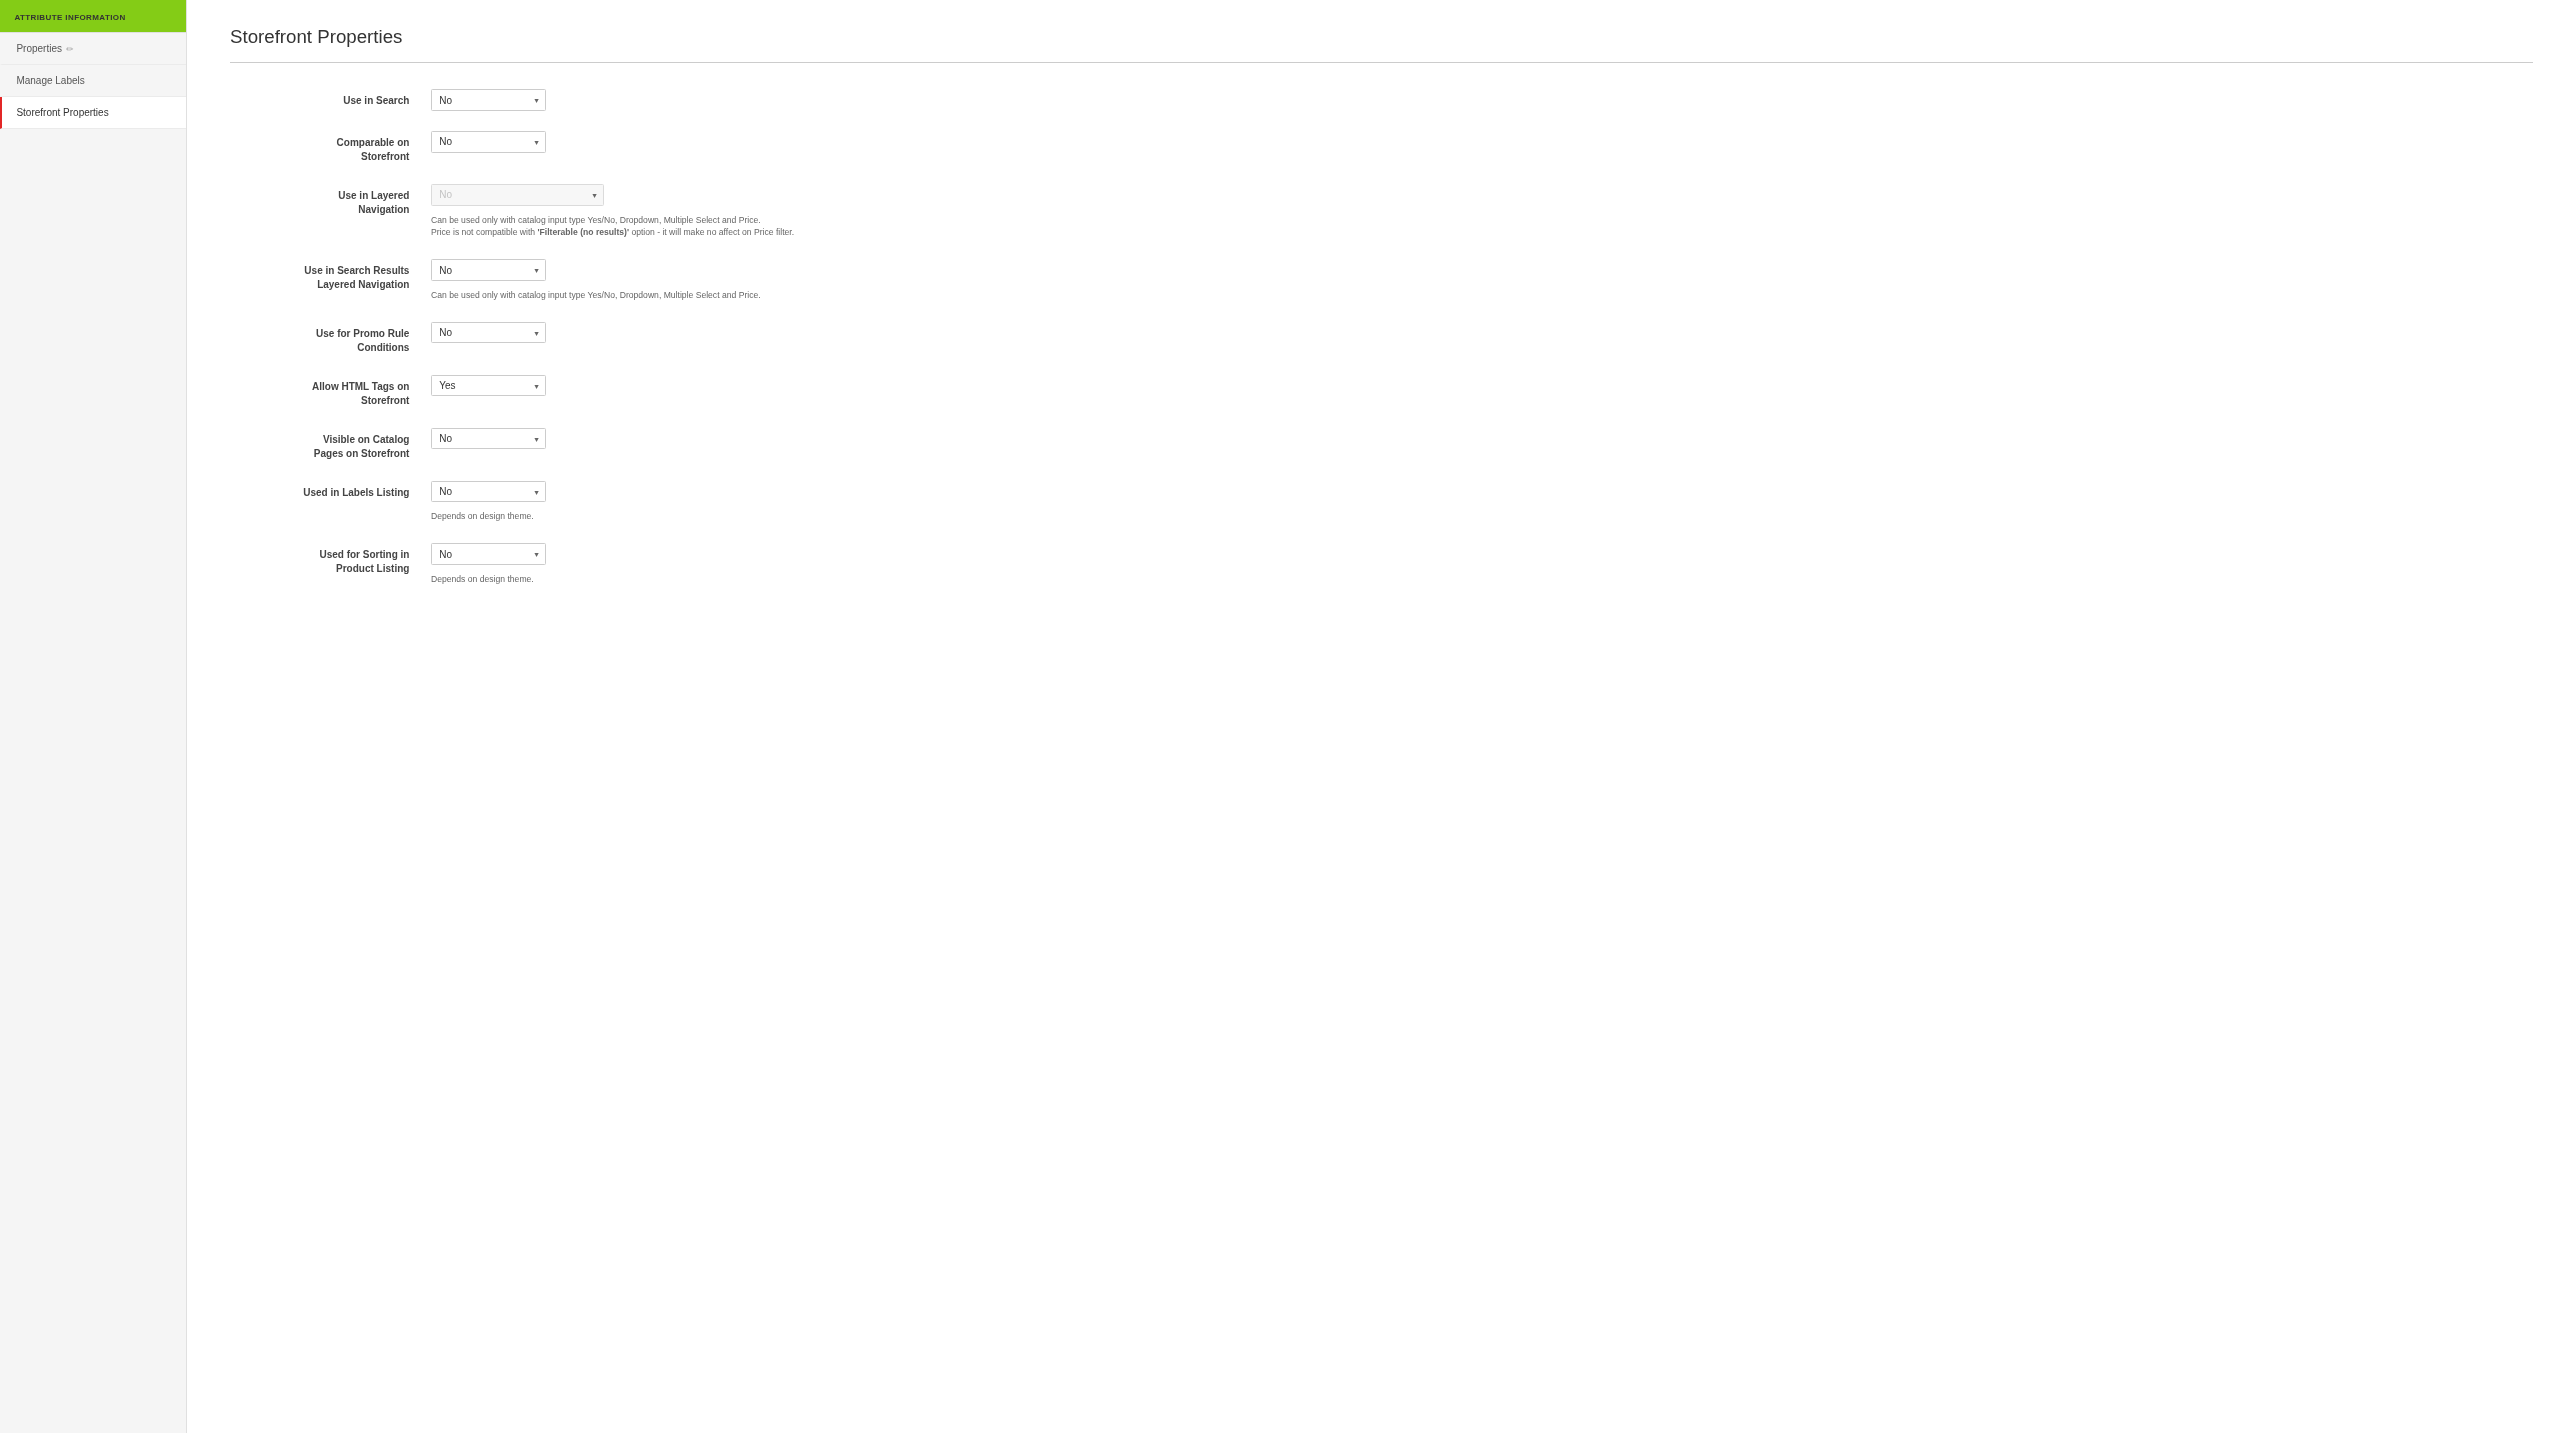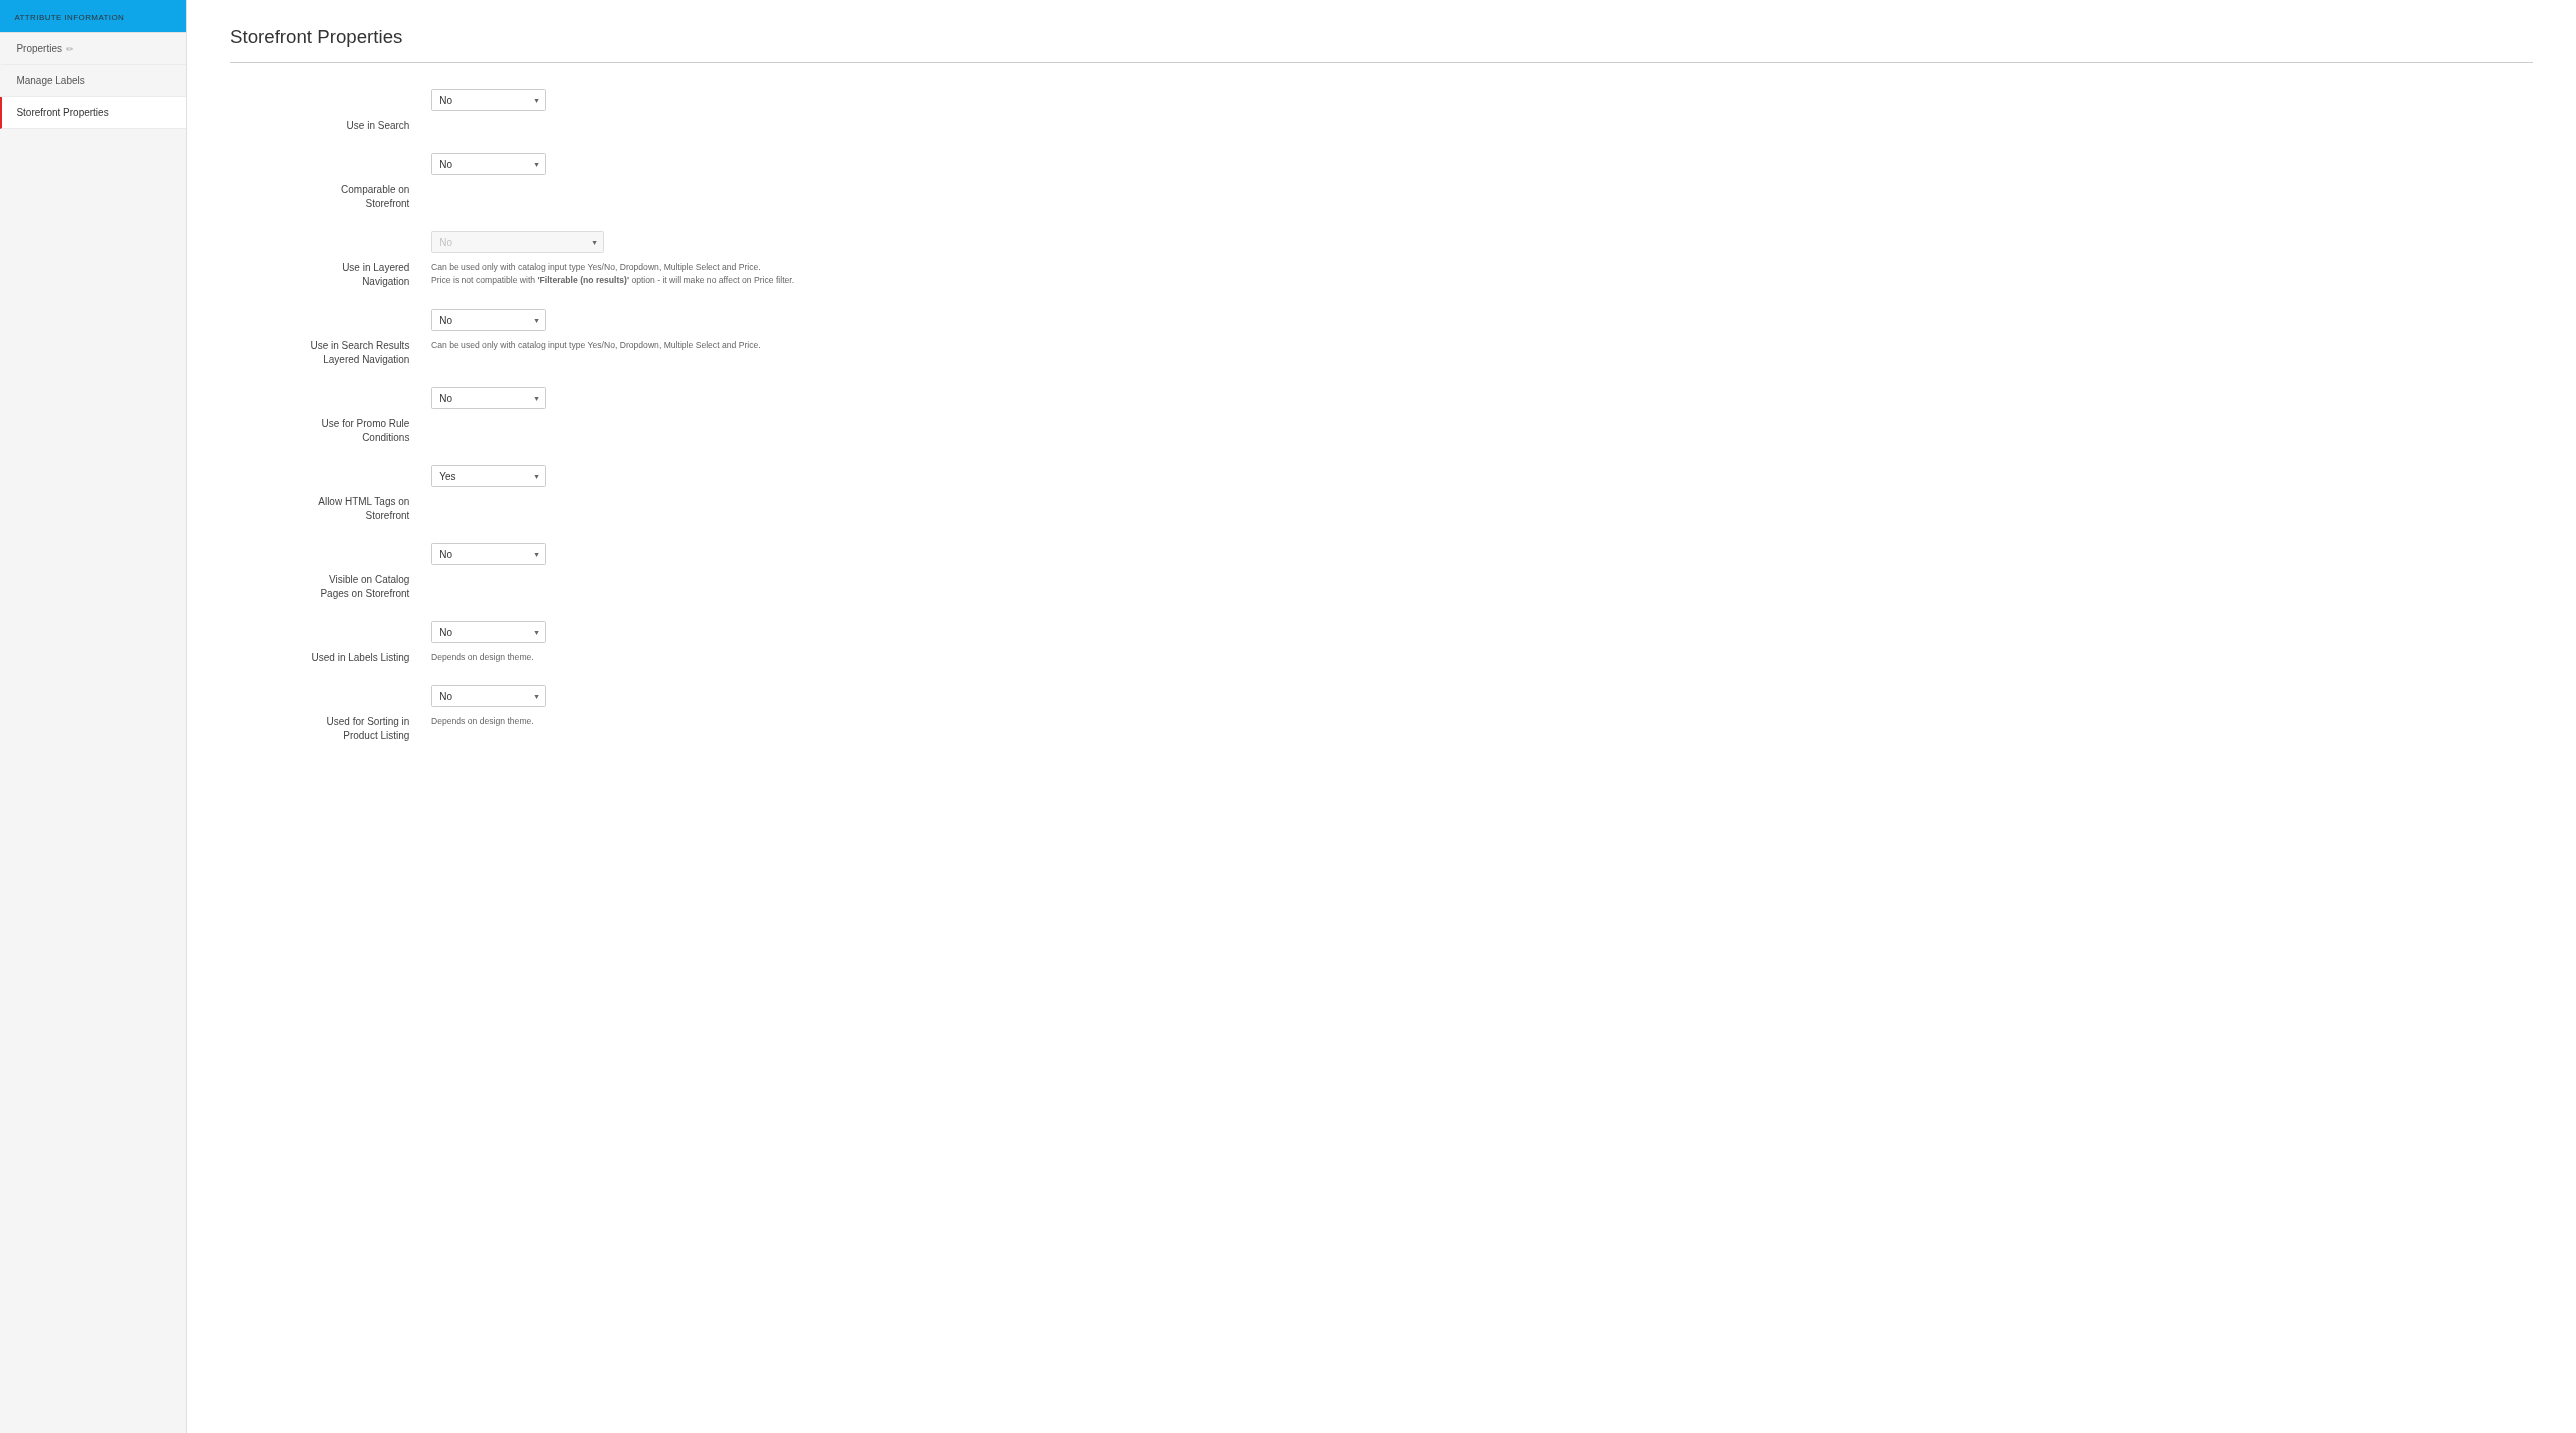--- a/index.html
+++ b/index.html
@@ -16,25 +16,25 @@
     .sidebar {
       width: 187px;
       min-width: 187px;
       background: #f5f5f5;
       border-right: 0.7px solid #e0e0e0;
       padding: 0;
     }
     .sidebar-header {
       padding: 13px 14.4px 10px 14.4px;
       font-size: 8px;
-      font-weight: 400;
+      font-weight: 700;
       letter-spacing: 0.05em;
       color: #333;
       border-bottom: 0.7px solid #e0e0e0;
-      background: #0ea5e9;
+      background: #84cc16;
       text-transform: uppercase;
     }
     .sidebar-item {
       display: flex;
       align-items: center;
       padding: 10px 14.4px;
       font-size: 10px;
       color: #555;
       cursor: pointer;
       border-left: 2.2px solid transparent;
@@ -81,24 +81,23 @@
       margin-bottom: 20px;
     }
 
     .form-label {
       width: 201px;
       min-width: 201px;
       text-align: right;
       padding-right: 21.6px;
       padding-top: 5px;
       font-size: 10px;
-      font-weight: 400;
+      font-weight: 700;
       color: #444;
       line-height: 1.4;
-      margin-top: 25px;
     }
 
     .form-control-wrap {
       flex: 1;
       display: flex;
       flex-direction: column;
     }
 
     .select-wrap {
       display: flex;

